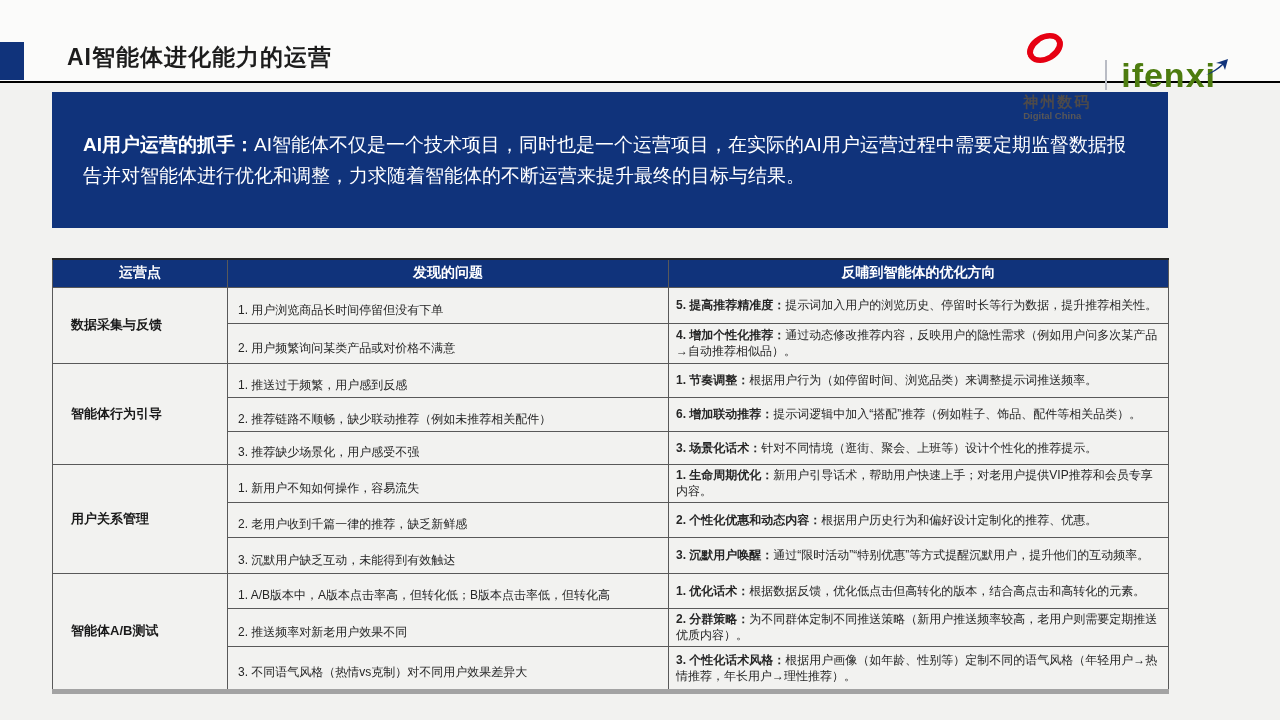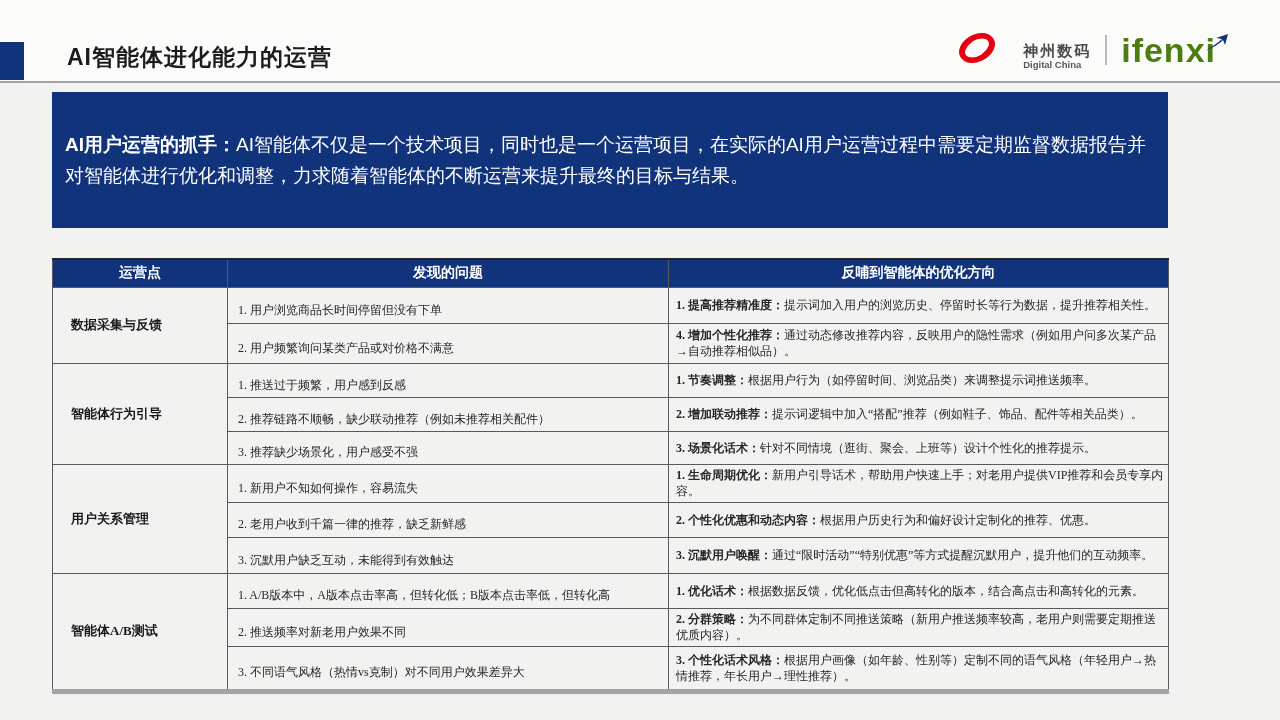--- a/index.html
+++ b/index.html
@@ -1,42 +1,42 @@
 <!DOCTYPE html>
 <html><head>
 <meta charset="utf-8">
 <style>
   * { margin:0; padding:0; box-sizing:border-box; }
   html,body { width:1280px; height:720px; overflow:hidden; }
   body { font-family:"Liberation Sans","DejaVu Sans",sans-serif; background:#f2f2f0; }
 
   
-  .topbar { position:relative; height:83px; background:#fbfbfa; border-bottom:2px solid #a3a3a3; }
+  .topbar { position:relative; height:83px; background:#fbfbfa; border-bottom:2px solid #000000; }
   .title-accent { position:absolute; left:0; top:42px; width:24px; height:38px; background:#10337b; }
   .page-title { position:absolute; left:67px; top:42px; font-size:23px; font-weight:700; color:#1c1c1c; letter-spacing:1px; }
 
   .logo-area { position:absolute; right:58px; top:30px; display:flex; align-items:center; gap:14px; }
-  .dc-logo { display:flex; align-items:flex-end; gap:24px; }
+  .dc-logo { display:flex; align-items:flex-start; gap:24px;flex-direction:column; }
   .dc-text { display:flex; flex-direction:column; line-height:1.1; }
   .dc-cn { font-size:15px; font-weight:700; color:#4d4a4a; letter-spacing:2px; }
   .dc-en { font-size:9.5px; font-weight:700; color:#595757; }
   .logo-divider { width:2px; height:30px; background:#b9bcc4; }
   .ifenxi { position:relative; font-size:34px; font-weight:700; color:#4d7c0f; letter-spacing:1px; line-height:1; padding-right:6px; }
   .ifenxi-arrow { position:absolute; top:-10px; right:-6px; }
 
   
   .banner { margin:9px 0 0 52px; width:1116px; height:136px; background:#10337b; color:#ffffff;
-            display:flex; align-items:center; padding:0 13px; }
+            display:flex; align-items:center; padding:0 31px; }
   .banner p { font-size:19px; line-height:31px; }
   .banner .lead { font-weight:700; }
 
   
   .ops-table { margin:30px 0 0 52px; width:1116px; border-collapse:collapse; table-layout:fixed;
                border-left:1px solid #595959; border-right:1px solid #595959;
-               border-top:2px solid #262626; border-bottom:5px solid #a3a3a3;font-family:Liberation Serif, serif; }
+               border-top:2px solid #262626; border-bottom:5px solid #a3a3a3; }
   .ops-table th, .ops-table td { border:1px solid #595959; vertical-align:middle; }
   .ops-table th { background:#10337b; color:#ffffff; font-size:14px; font-weight:700; text-align:center; height:28px; }
   .cat  { font-size:13px; font-weight:700; color:#1a1a1a; text-align:left; padding-left:18px; }
   .prob { font-size:12px; color:#262626; padding:12px 8px 2px 10px; }
   .opt  { font-size:12px; color:#262626; padding:2px 4px 2px 7px; line-height:16px; }
   .opt b { font-weight:700; }
 </style>
 </head>
 <body>
 
@@ -88,35 +88,35 @@
       <th>运营点</th>
       <th>发现的问题</th>
       <th>反哺到智能体的优化方向</th>
     </tr>
   </thead>
   <tbody>
 
     <tr style="height:36px">
       <td class="cat" rowspan="2">数据采集与反馈</td>
       <td class="prob">1. 用户浏览商品长时间停留但没有下单</td>
-      <td class="opt"><b>1. 提高推荐精准度：</b><span>提示词加入用户的浏览历史、停留时长等行为数据，提升推荐相关性。</span></td>
+      <td class="opt"><b>5. 提高推荐精准度：</b><span>提示词加入用户的浏览历史、停留时长等行为数据，提升推荐相关性。</span></td>
     </tr>
     <tr style="height:40px">
       <td class="prob">2. 用户频繁询问某类产品或对价格不满意</td>
       <td class="opt"><b>4. 增加个性化推荐：</b><span>通过动态修改推荐内容，反映用户的隐性需求（例如用户问多次某产品→自动推荐相似品）。</span></td>
     </tr>
 
     <tr style="height:34px">
       <td class="cat" rowspan="3">智能体行为引导</td>
       <td class="prob">1. 推送过于频繁，用户感到反感</td>
       <td class="opt"><b>1. 节奏调整：</b><span>根据用户行为（如停留时间、浏览品类）来调整提示词推送频率。</span></td>
     </tr>
     <tr style="height:34px">
       <td class="prob">2. 推荐链路不顺畅，缺少联动推荐（例如未推荐相关配件）</td>
-      <td class="opt"><b>2. 增加联动推荐：</b><span>提示词逻辑中加入“搭配”推荐（例如鞋子、饰品、配件等相关品类）。</span></td>
+      <td class="opt"><b>6. 增加联动推荐：</b><span>提示词逻辑中加入“搭配”推荐（例如鞋子、饰品、配件等相关品类）。</span></td>
     </tr>
     <tr style="height:33px">
       <td class="prob">3. 推荐缺少场景化，用户感受不强</td>
       <td class="opt"><b>3. 场景化话术：</b><span>针对不同情境（逛街、聚会、上班等）设计个性化的推荐提示。</span></td>
     </tr>
 
     <tr style="height:38px">
       <td class="cat" rowspan="3">用户关系管理</td>
       <td class="prob">1. 新用户不知如何操作，容易流失</td>
       <td class="opt"><b>1. 生命周期优化：</b><span>新用户引导话术，帮助用户快速上手；对老用户提供VIP推荐和会员专享内容。</span></td>

